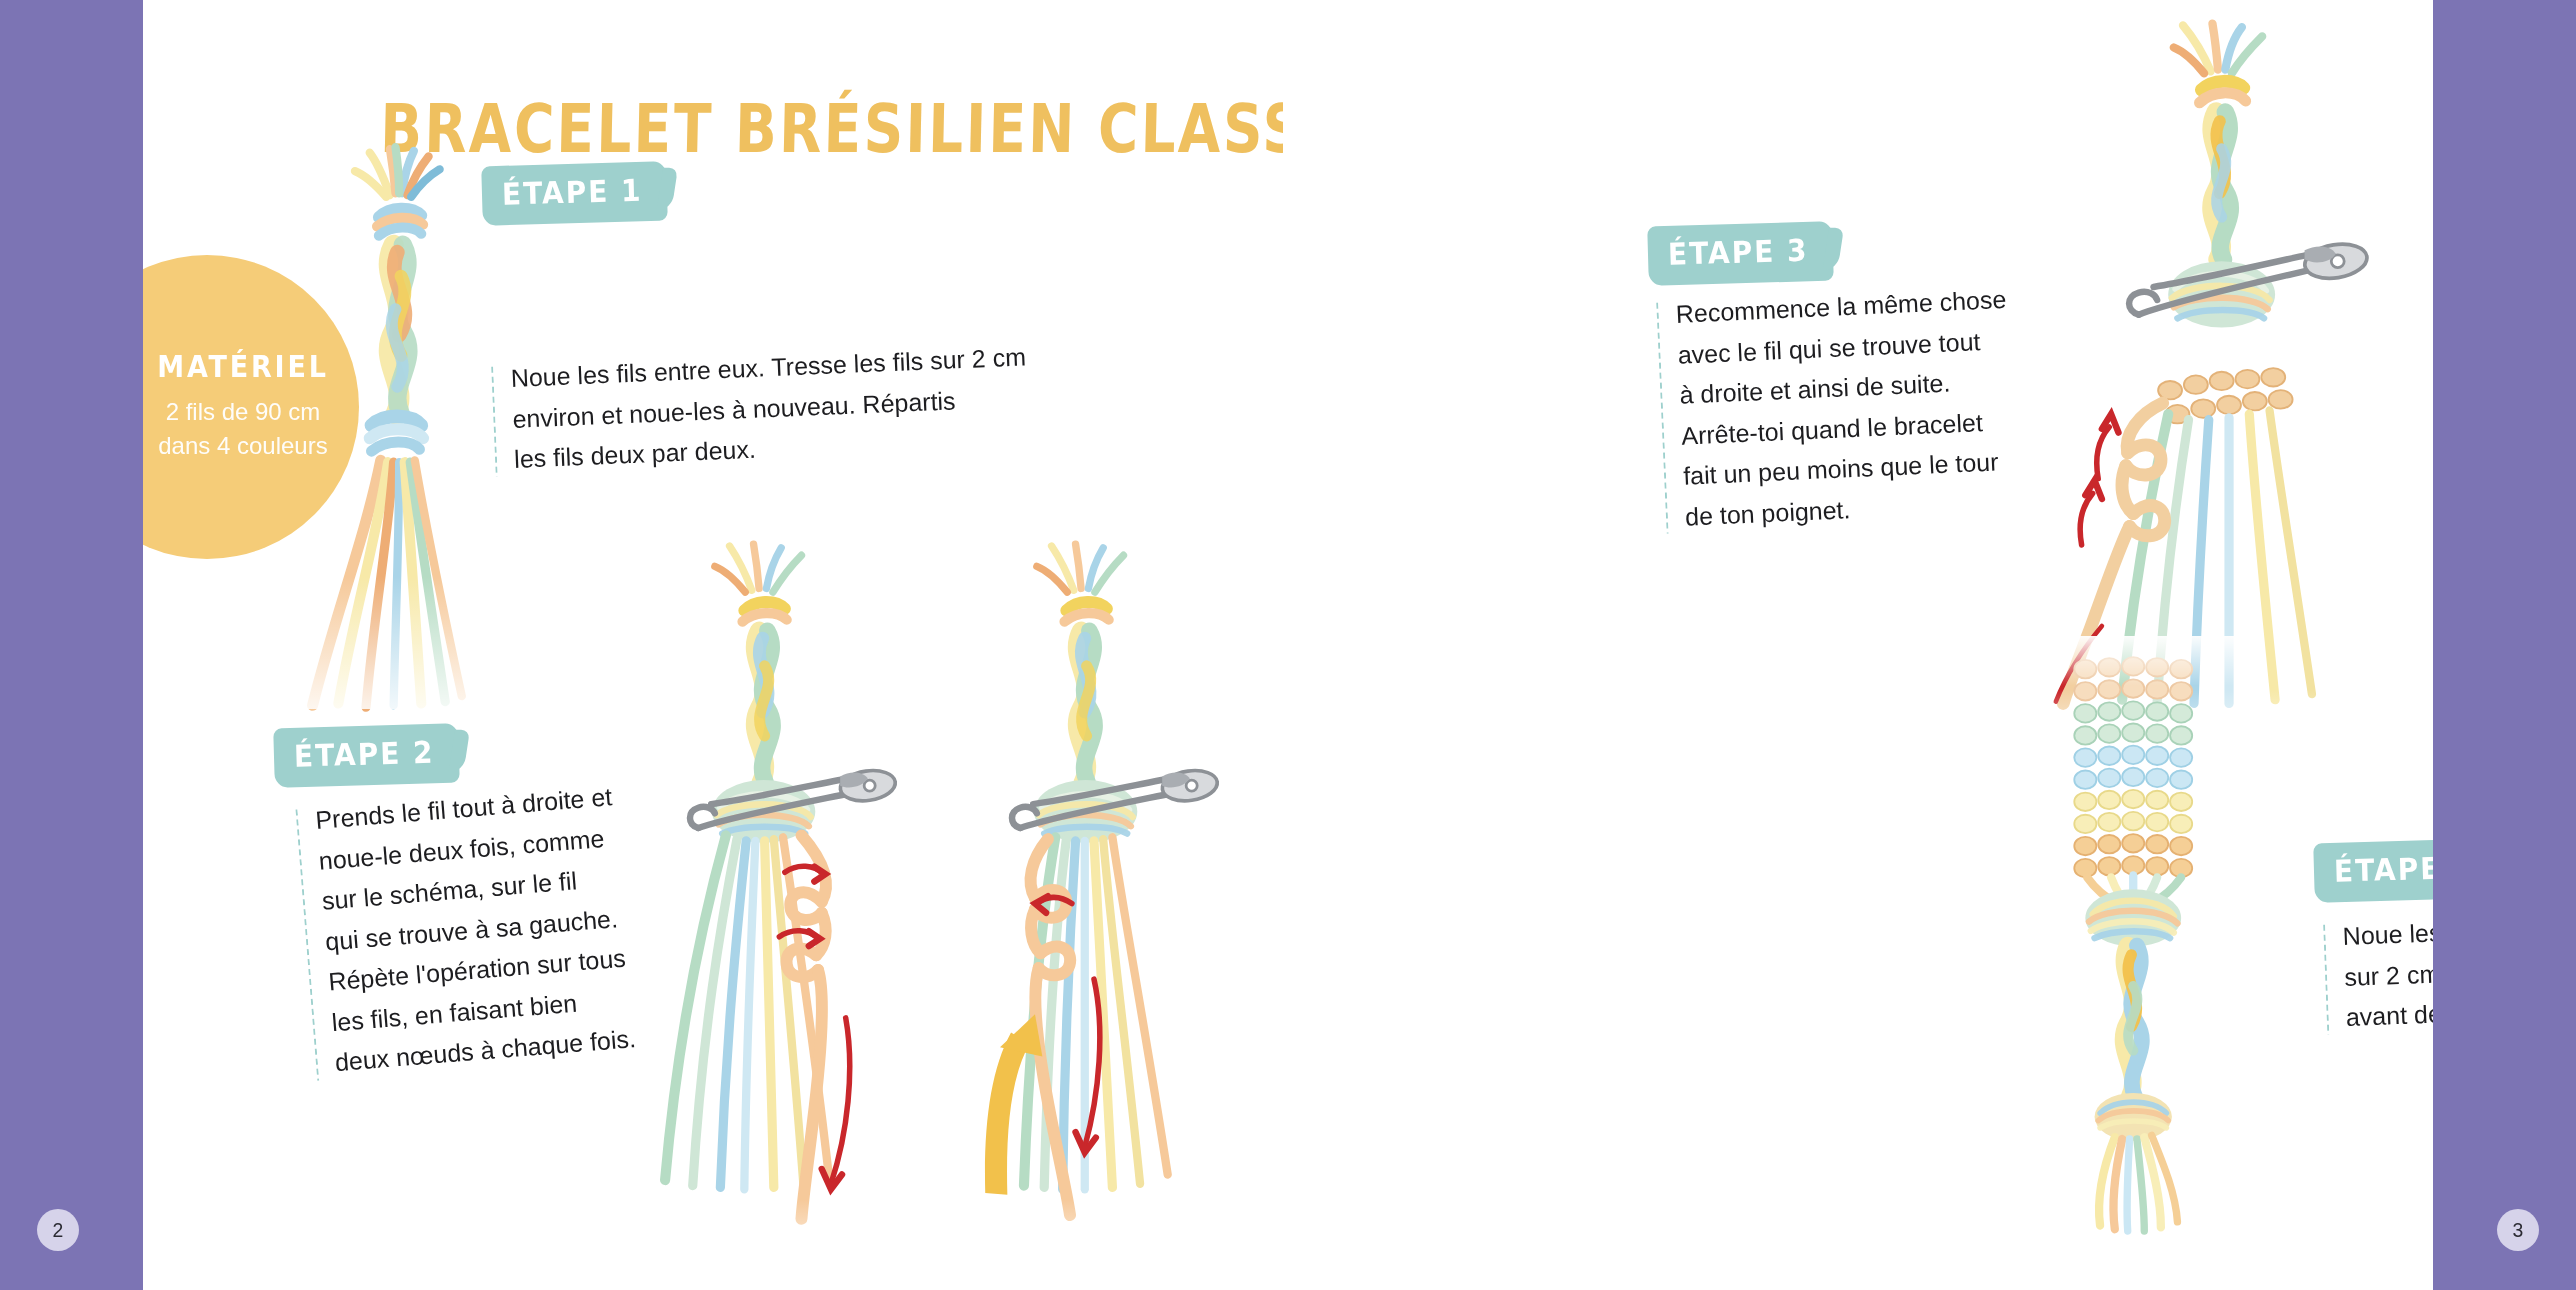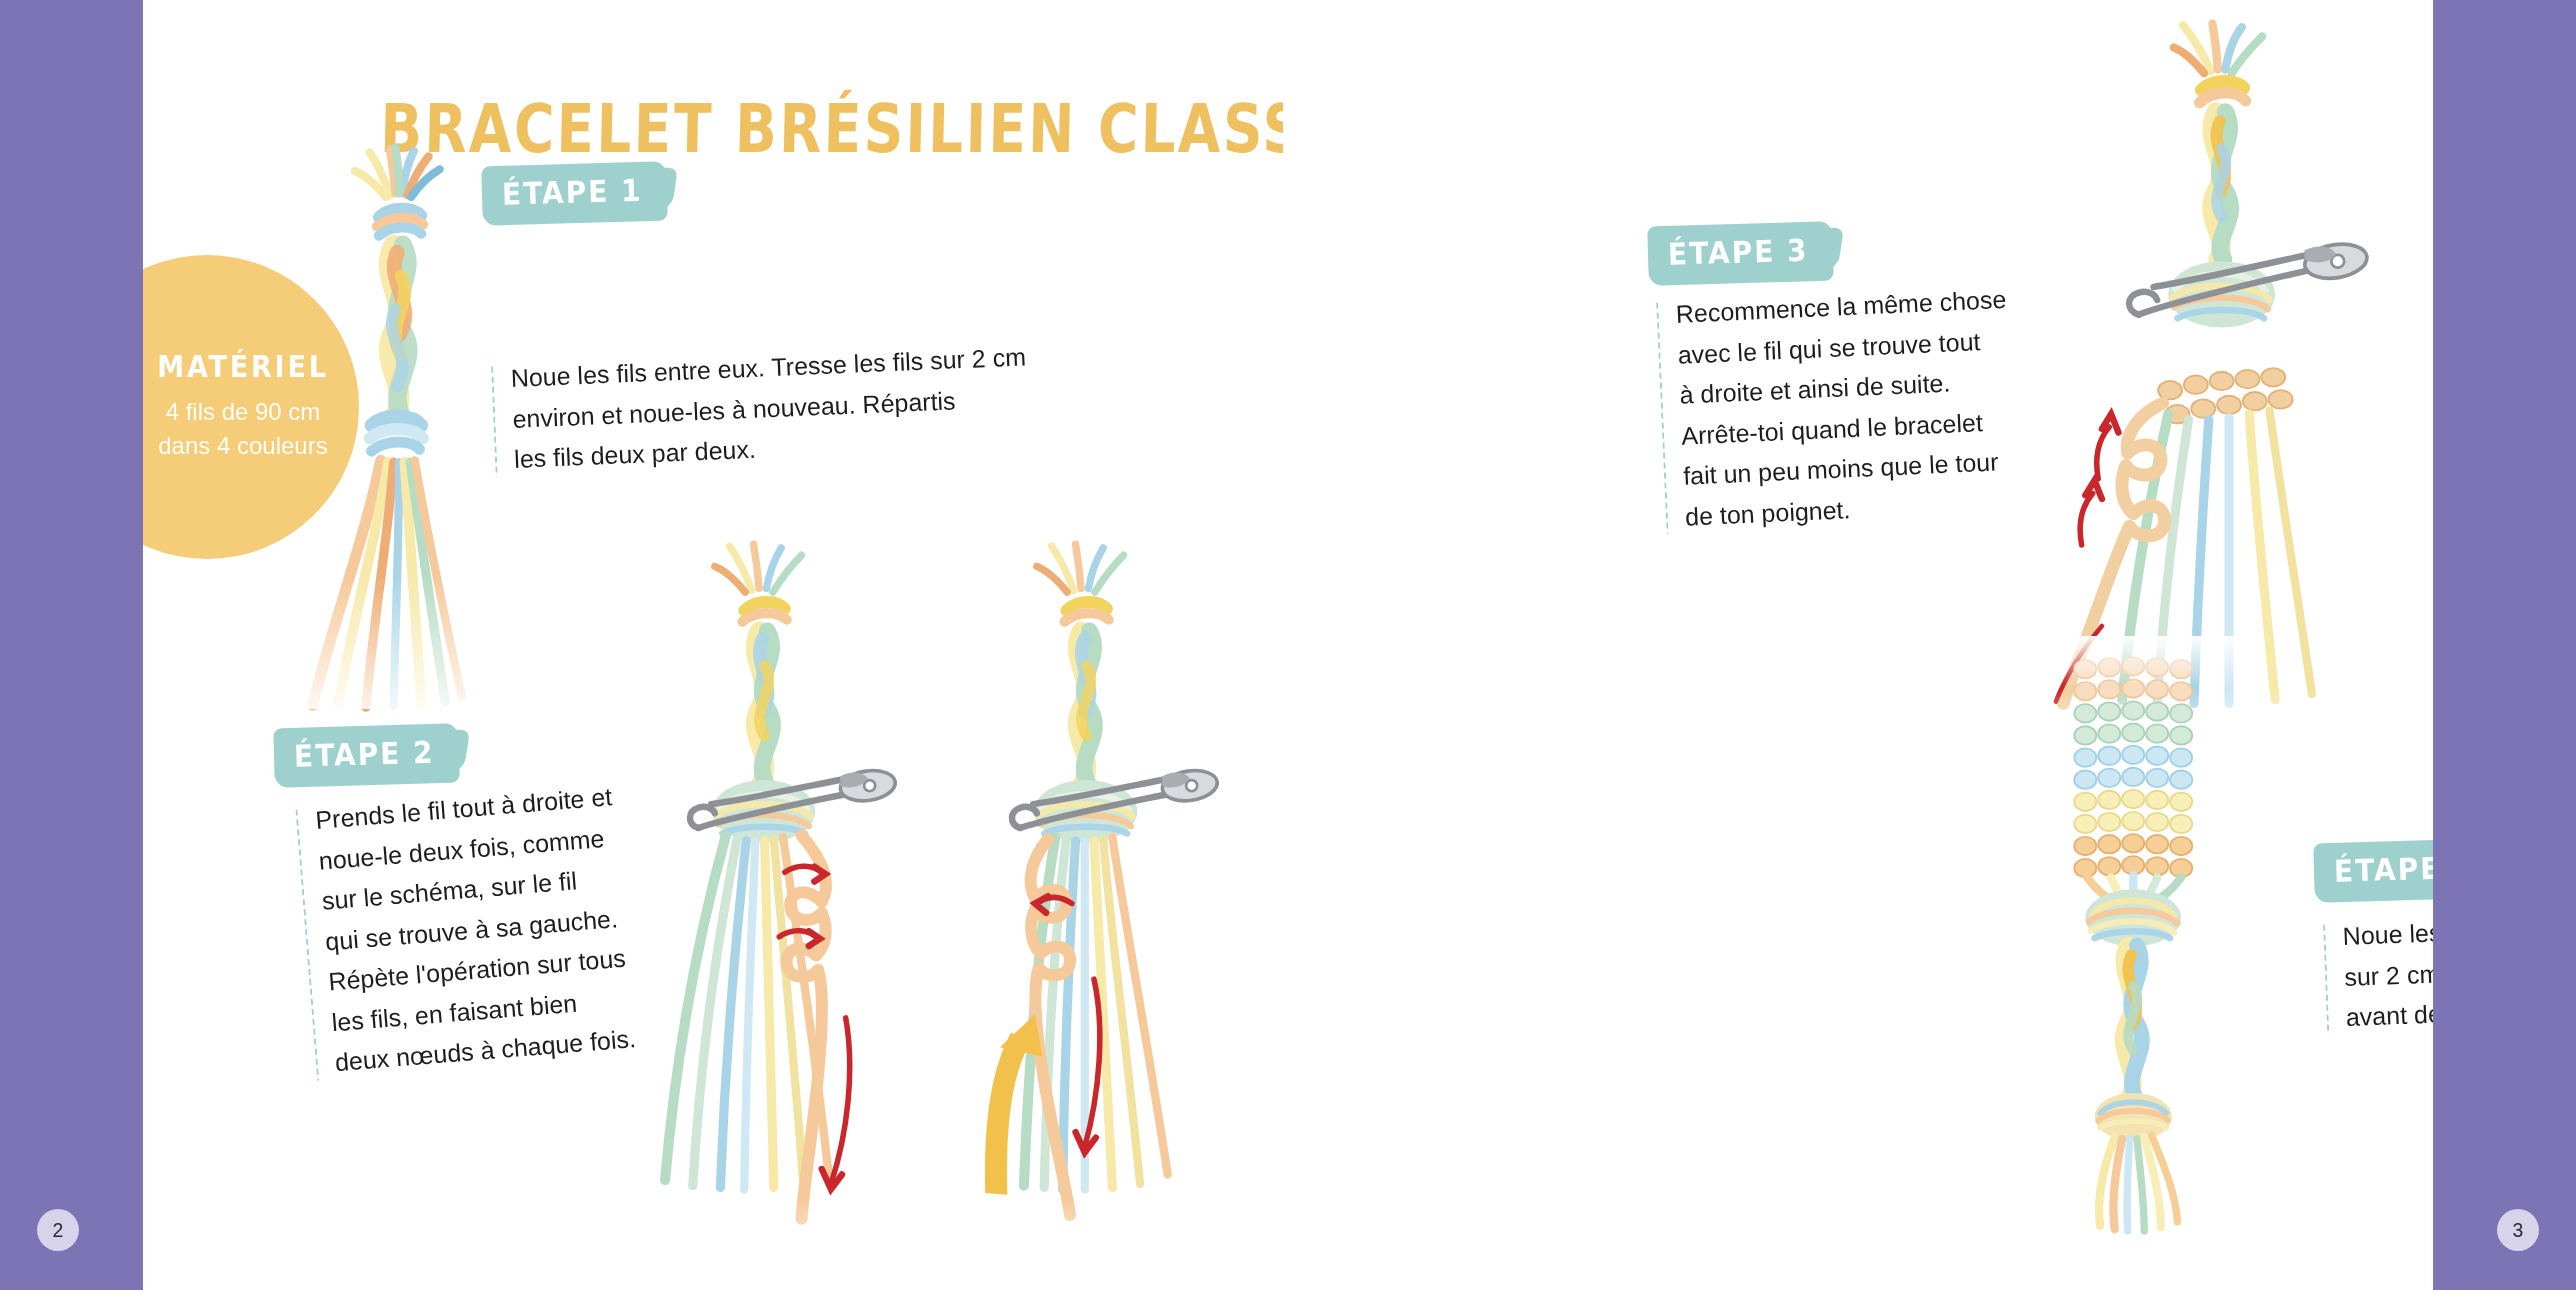--- a/index.html
+++ b/index.html
@@ -102,21 +102,21 @@
   <div class="band">
     <div class="pagenum l">2</div>
   </div>
 
   <div class="page">
 
     <div id="title">BRACELET BRÉSILIEN CLASSIQUE</div>
 
     <div id="material">
       <div class="mhead">MATÉRIEL</div>
-      <div class="mline">4 fils de 90 cm</div>
+      <div class="mline">2 fils de 90 cm</div>
       <div class="mline">dans 4 couleurs</div>
     </div>
 
     <div class="illus" style="left:138px;top:138px;">
       <svg width="240" height="571" viewBox="0 0 260 620">
         <defs>
           <linearGradient id="fade" x1="0" y1="0" x2="0" y2="1">
             <stop offset="0%" stop-color="#ffffff" stop-opacity="0"></stop>
             <stop offset="55%" stop-color="#ffffff" stop-opacity="0"></stop>
             <stop offset="100%" stop-color="#ffffff" stop-opacity=".85"></stop>

